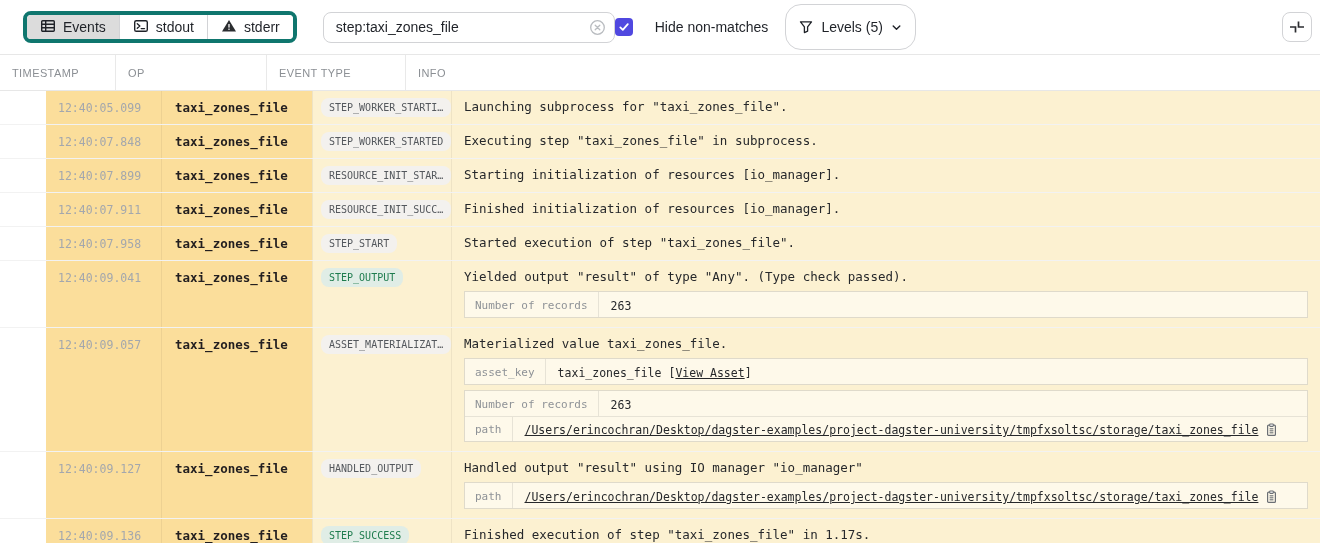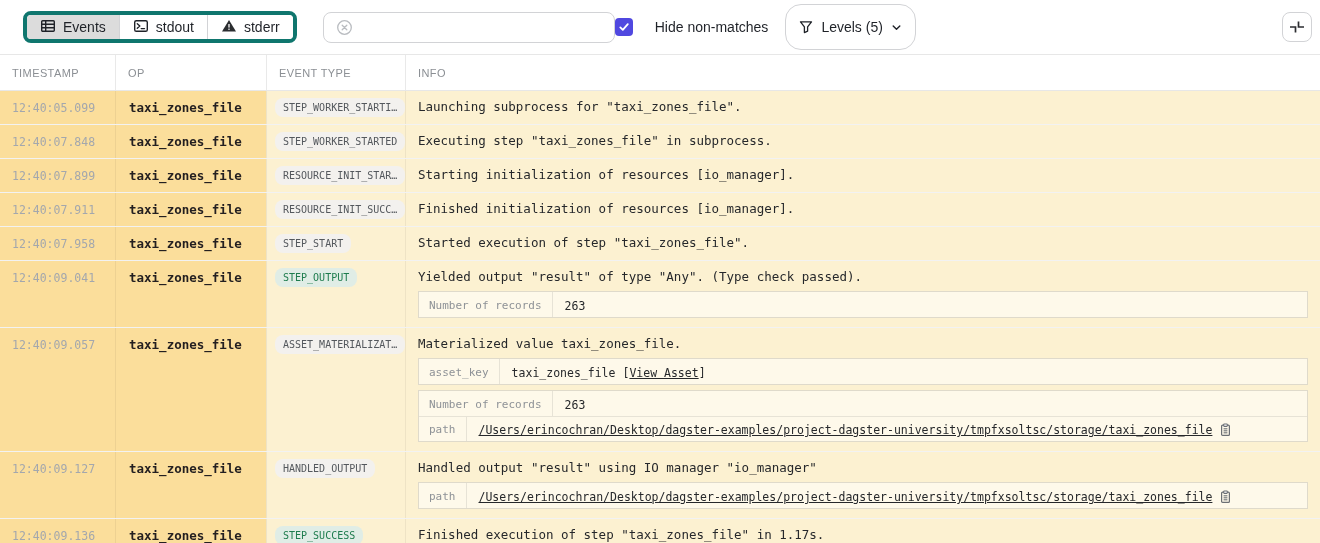--- a/index.html
+++ b/index.html
@@ -25,21 +25,21 @@
 
   .collapse-btn { margin-left: auto; width: 30px; height: 30px; border: 1px solid #d2d3d6; border-radius: 8px; background: #fff; display: flex; align-items: center; justify-content: center; cursor: pointer; }
 
   
   .log-table { border-top: 1px solid #e7e7e7; }
   .grid-row { display: grid; grid-template-columns: 115px 151px 139px 1fr; }
   .header-row { height: 36px; border-bottom: 1px solid #e7e7e7; background: #fff; }
   .header-cell { display: flex; align-items: center; padding: 0 12px; font-size: 11px; letter-spacing: 0.4px; color: #8b8f94; border-left: 1px solid #e9e9e9; }
   .header-cell:first-child { border-left: none; }
 
-  .log-row { border-bottom: 1px solid rgba(0,0,0,0.05); }
+  .log-row { border-bottom: 1px solid rgba(0,0,0,0.05); padding-left: 46px; }
   .cell { border-left: 1px solid rgba(0,0,0,0.055); }
   .cell:first-child { border-left: none; }
   .cell.strong { background: #FBDE9B; }
   .cell.soft { background: #FCF1D1; }
 
   .ts-cell { padding: 10px 12px 8px; font-family: "DejaVu Sans Mono", monospace; font-size: 11.5px; color: #a3a7ad; white-space: nowrap; }
   .op-cell { padding: 9px 13px 8px; font-family: "DejaVu Sans Mono", monospace; font-size: 12.5px; font-weight: bold; color: #231f20; white-space: nowrap; }
   .chip-cell { padding: 6px 8px; overflow: hidden; }
   .chip { display: inline-block; padding: 4px 8px; border-radius: 8px; font-family: "DejaVu Sans Mono", monospace; font-size: 10px; white-space: nowrap; }
   .chip.gray { background: #F3F1EE; color: #54585D; }
@@ -88,20 +88,21 @@
             <path d="M8 2 L15 13.4 H1 Z" fill="#2b2d30"></path>
             <rect x="7.35" y="6" width="1.3" height="3.6" fill="#fff"></rect>
             <rect x="7.35" y="10.6" width="1.3" height="1.3" fill="#fff"></rect>
           </svg>
       </span>
       <span>stderr</span>
     </button>
   </div>
 
   <div class="search-box">
+    <input type="text" value="step:taxi_zones_file" style="">
     <span style="display:flex;cursor:pointer;">
       <svg width="17" height="17" viewBox="0 0 17 17" fill="none">
           <circle cx="8.5" cy="8.5" r="6.8" stroke="#b9bcc0" stroke-width="1.3"></circle>
           <path d="M6.2 6.2 L10.8 10.8 M10.8 6.2 L6.2 10.8" stroke="#b9bcc0" stroke-width="1.3" stroke-linecap="round"></path>
         </svg>
     </span>
   </div>
 
   <label class="hide-toggle">
     <span class="checkbox" style="background:#5048E0;">

